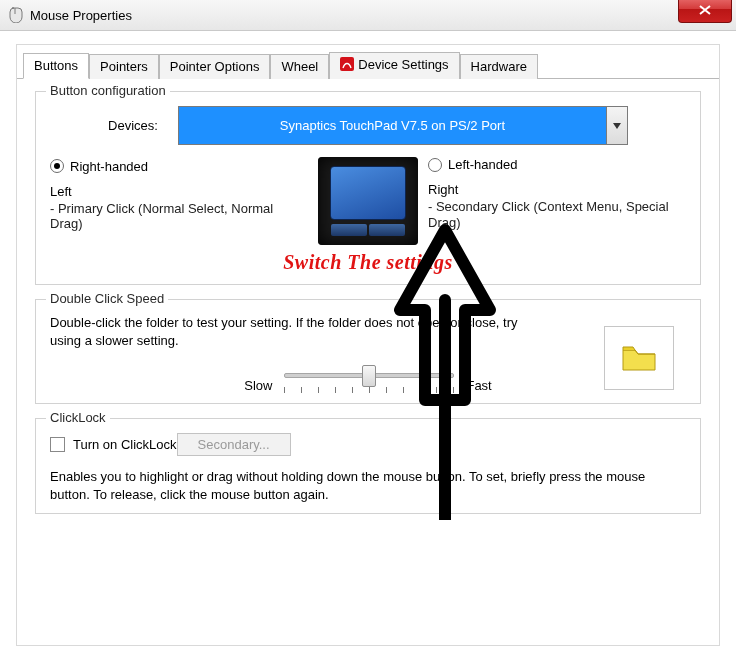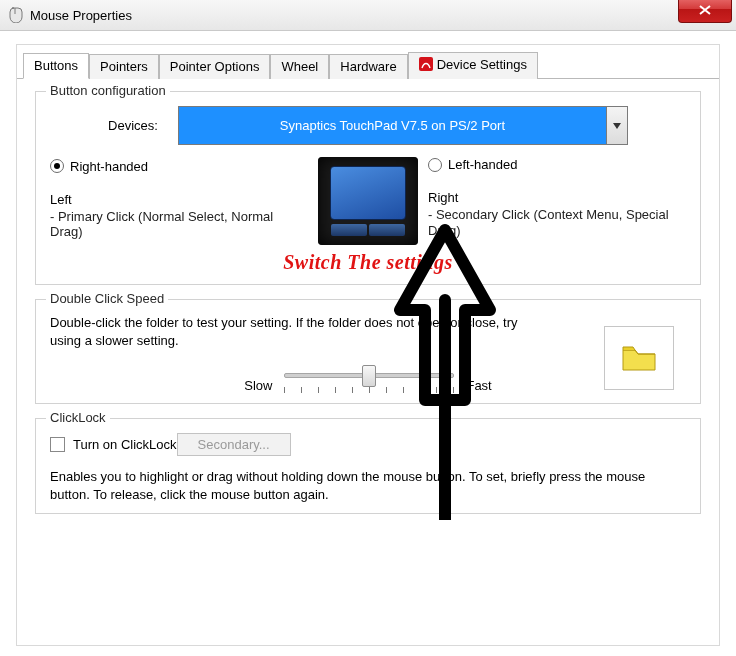--- a/index.html
+++ b/index.html
@@ -22,21 +22,21 @@
   
   .devrow{display:flex;align-items:center;justify-content:center;margin-bottom:12px;}
   .devrow label{margin-right:20px;}
   .combo{display:flex;width:450px;height:39px;}
   .combo .sel{flex:1;background:#1e90ff;color:#fff;border:1px solid #7a7a7a;display:flex;align-items:center;justify-content:center;font-size:13px;}
   .combo .arrow{width:20px;border:1px solid #7a7a7a;border-left:none;background:linear-gradient(to bottom,#f4f4f4,#dcdcdc);display:flex;align-items:center;justify-content:center;}
   .cfgrow{display:flex;align-items:flex-start;}
   .col{flex:1;}
   .col h4{margin:6px 0 2px 0;font-size:13px;font-weight:normal;}
   .col .desc{font-size:13px;color:#222;line-height:1.2;}
-  .radio{display:inline-flex;align-items:center;gap:6px;margin-bottom:12px;}
+  .radio{display:inline-flex;align-items:center;gap:6px;margin-bottom:4px;}
   .radio .dot{width:12px;height:12px;border:1px solid #6b6b6b;border-radius:50%;display:inline-flex;align-items:center;justify-content:center;background:#fff;}
   .radio .dot.inner::after{content:"";width:6px;height:6px;background:#000;border-radius:50%;}
   .touchpad{width:100px;height:88px;background:#1a1a1a;border-radius:4px;margin:0 10px;display:flex;flex-direction:column;align-items:center;justify-content:center;box-shadow:inset 0 0 18px #000;}
   .touchpad .pad{width:74px;height:52px;background:linear-gradient(160deg,#4a8de0,#1e4ea3);border:1px solid #0e2550;border-radius:4px;}
   .touchpad .btns{display:flex;width:74px;margin-top:4px;gap:2px;}
   .touchpad .btns div{flex:1;height:12px;background:linear-gradient(to bottom,#3e67a0,#1c3766);border-radius:2px;}
   .annot{color:#e11313;font-family:"Georgia","Times New Roman",serif;font-style:italic;font-weight:bold;font-size:20px;text-align:center;margin-top:6px;letter-spacing:.5px;}
   
   .dc-text{font-size:13px;line-height:1.35;max-width:500px;}
   .dc-row{display:flex;align-items:flex-end;justify-content:center;margin-top:14px;gap:12px;}
@@ -77,29 +77,29 @@
     </div>
   </div>
 
   <div class="client">
 
     <div class="tabs">
       <div class="tab active"><span>Buttons</span></div>
       <div class="tab"><span>Pointers</span></div>
       <div class="tab"><span>Pointer Options</span></div>
       <div class="tab"><span>Wheel</span></div>
-      <div class="tab"><span>Hardware</span></div>
       <div class="tab">
         <span class="icon">
           <svg width="14" height="14" viewBox="0 0 14 14">
               <rect width="14" height="14" rx="2" fill="#d4121a"></rect>
               <path d="M3 11c2-6 6-6 8 0" stroke="#fff" stroke-width="1.4" fill="none"></path>
             </svg>
         </span><span>Device Settings</span>
       </div>
+      <div class="tab"><span>Hardware</span></div>
     </div>
 
     <div class="pane">
 
       <div class="group">
         <span class="legend">Button configuration</span>
 
         <div class="devrow">
           <label>Devices:</label>
           <div class="combo">

